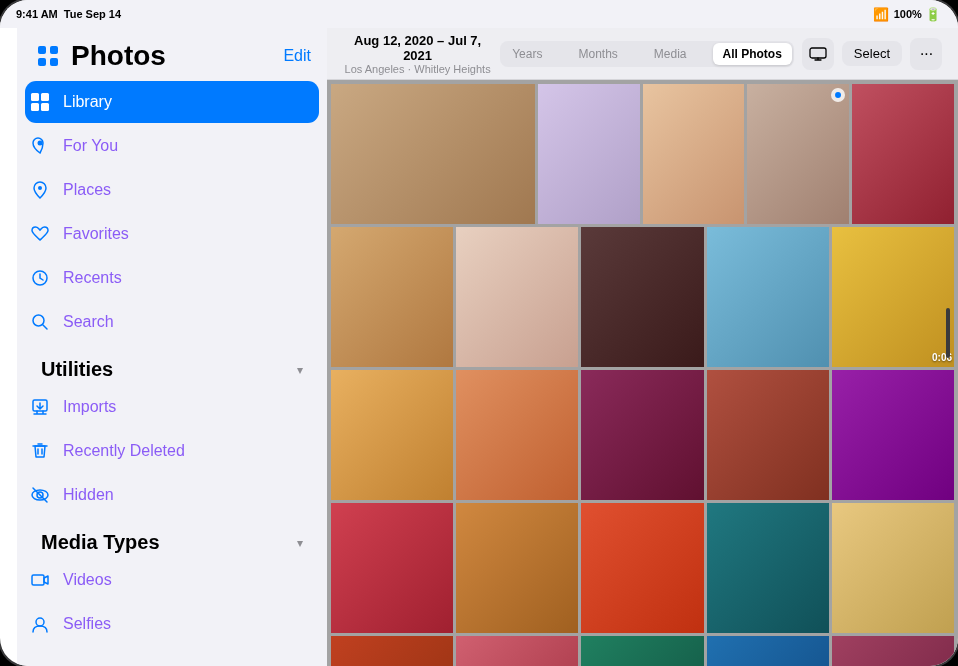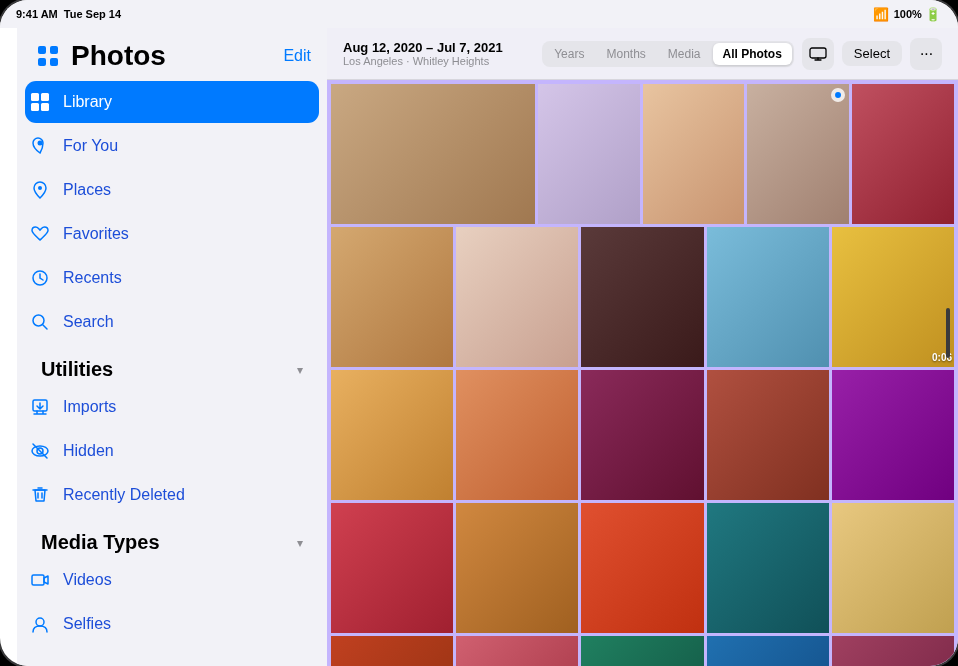--- a/index.html
+++ b/index.html
@@ -25,20 +25,21 @@
 
     
     .screen {
       position: absolute;
       top: 0; left: 0; right: 0; bottom: 0;
       background: #fff;
       border-radius: 22px;
       overflow: hidden;
       display: flex;
       flex-direction: column;
+      text-align: center;
     }
 
     
     .status-bar {
       height: 28px;
       background: #f2f2f7;
       display: flex;
       align-items: center;
       justify-content: space-between;
       padding: 0 16px;
@@ -122,21 +123,21 @@
       height: 22px;
       display: flex;
       align-items: center;
       justify-content: center;
       color: #007aff;
       font-size: 17px;
     }
 
     .nav-label {
       font-size: 16px;
-      color: #1d4ed8;
+      color: #8b5cf6;
       font-weight: 400;
     }
 
     .section-header {
       display: flex;
       align-items: center;
       justify-content: space-between;
       padding: 14px 24px 4px;
     }
 
@@ -149,21 +150,21 @@
     .chevron-icon {
       color: #8e8e93;
       font-size: 12px;
     }
 
     
     .right-panel {
       flex: 1;
       display: flex;
       flex-direction: column;
-      background: #c4b5fd;
+      background: #a3a3a3;
       overflow: hidden;
     }
 
     
     .top-bar {
       height: 52px;
       background: rgba(242,242,247,0.95);
       display: flex;
       align-items: center;
       padding: 0 16px;
@@ -185,21 +186,21 @@
     .location-text {
       font-size: 11px;
       color: #8e8e93;
     }
 
     .view-tabs {
       display: flex;
       background: #e5e5ea;
       border-radius: 8px;
       padding: 2px;
-      gap: 2px;
+      gap: 16px;
     }
 
     .view-tab {
       padding: 4px 10px;
       border-radius: 6px;
       font-size: 12px;
       font-weight: 500;
       color: #8e8e93;
       cursor: pointer;
     }
@@ -426,37 +427,37 @@
               <path d="M7 14v3M13 14v3M4 17h12" stroke="#007aff" stroke-width="1.5" stroke-linecap="round"></path>
               <path d="M10 6v5M7 9l3 3 3-3" stroke="#007aff" stroke-width="1.5" stroke-linecap="round" stroke-linejoin="round"></path>
             </svg>
           </div>
           <span class="nav-label">Imports</span>
         </div>
 
         <div class="nav-item">
           <div class="nav-icon">
             <svg width="20" height="20" viewBox="0 0 20 20" fill="none">
+              <path d="M5 5h10l-1 11H6L5 5z" stroke="#007aff" stroke-width="1.5" stroke-linejoin="round"></path>
+              <path d="M3 5h14M8 3h4" stroke="#007aff" stroke-width="1.5" stroke-linecap="round"></path>
+              <path d="M8 8v5M12 8v5" stroke="#007aff" stroke-width="1.5" stroke-linecap="round"></path>
+            </svg>
+          </div>
+          <span class="nav-label">Recently Deleted</span>
+        </div>
+
+        <div class="nav-item">
+          <div class="nav-icon">
+            <svg width="20" height="20" viewBox="0 0 20 20" fill="none">
               <ellipse cx="10" cy="10" rx="8" ry="5" stroke="#007aff" stroke-width="1.5"></ellipse>
               <circle cx="10" cy="10" r="3" stroke="#007aff" stroke-width="1.5"></circle>
               <path d="M3 3l14 14" stroke="#007aff" stroke-width="1.5" stroke-linecap="round"></path>
             </svg>
           </div>
           <span class="nav-label">Hidden</span>
-        </div>
-
-        <div class="nav-item">
-          <div class="nav-icon">
-            <svg width="20" height="20" viewBox="0 0 20 20" fill="none">
-              <path d="M5 5h10l-1 11H6L5 5z" stroke="#007aff" stroke-width="1.5" stroke-linejoin="round"></path>
-              <path d="M3 5h14M8 3h4" stroke="#007aff" stroke-width="1.5" stroke-linecap="round"></path>
-              <path d="M8 8v5M12 8v5" stroke="#007aff" stroke-width="1.5" stroke-linecap="round"></path>
-            </svg>
-          </div>
-          <span class="nav-label">Recently Deleted</span>
         </div>
 
         <div class="section-header">
           <span class="section-title">Media Types</span>
           <span class="chevron-icon">▾</span>
         </div>
 
         <div class="nav-item">
           <div class="nav-icon">
             <svg width="20" height="20" viewBox="0 0 20 20" fill="none">

